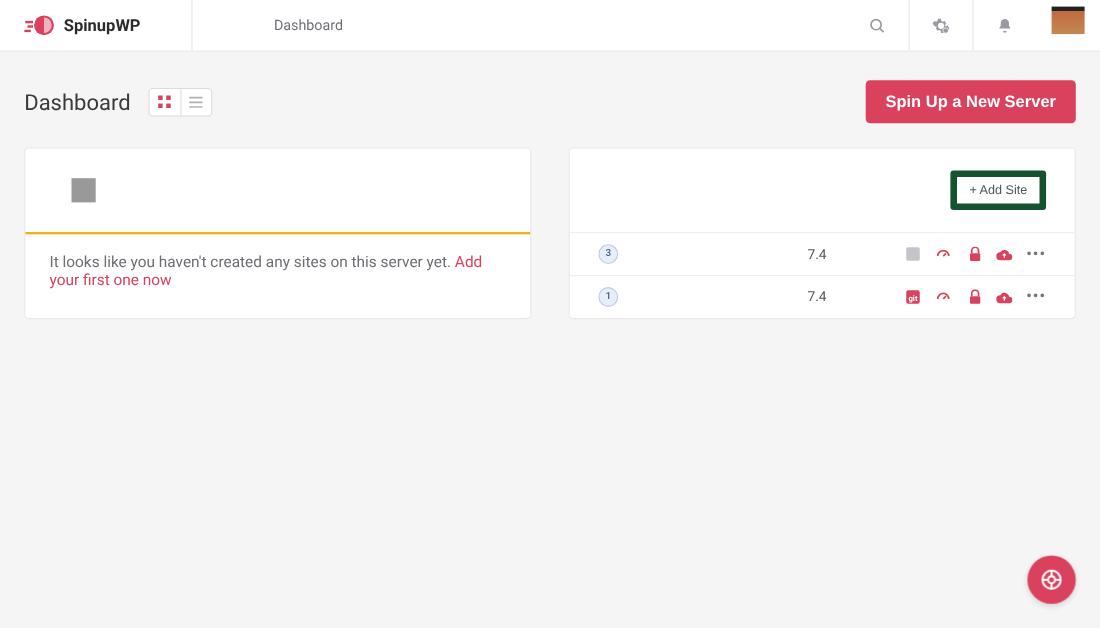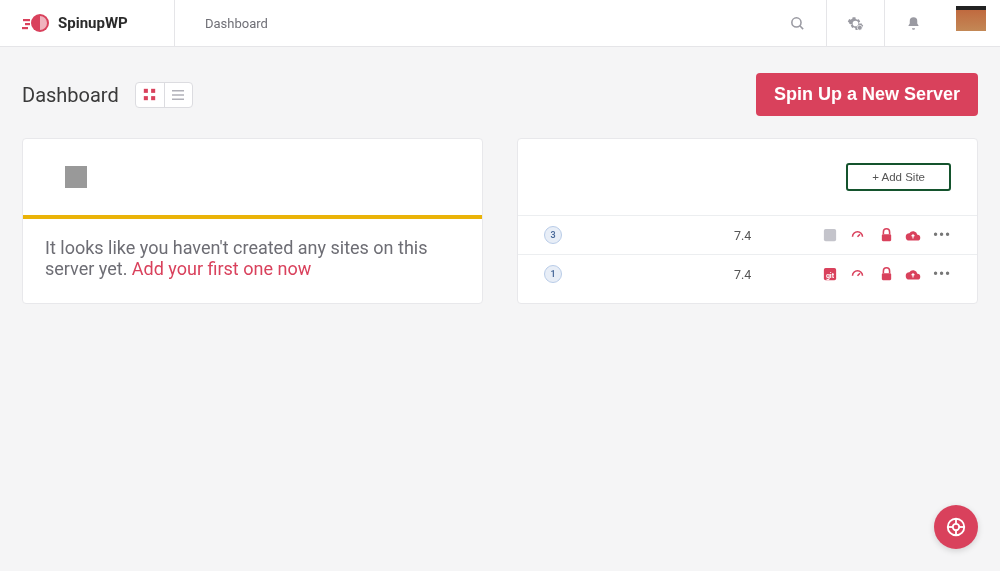--- a/index.html
+++ b/index.html
@@ -10,20 +10,21 @@
   height: 571px;
   overflow: hidden;
   color: #333;
 }
 .topbar {
   height: 47px;
   background: #fff;
   border-bottom: 1px solid #e5e5e8;
   display: flex;
   align-items: center;
+  gap: 44px;
 }
 .logo-section {
   width: 175px;
   height: 100%;
   display: flex;
   align-items: center;
   padding-left: 22px;
   border-right: 1px solid #e5e5e8;
 }
 .logo-mark {
@@ -102,21 +103,21 @@
   color: #b0b0b8;
 }
 .view-toggle-btn.active { color: #d9415c; }
 .view-toggle-btn + .view-toggle-btn { border-left: 1px solid #dcdce0; }
 .primary-btn {
   margin-left: auto;
   background: #d9415c;
   color: #fff;
   border: none;
   border-radius: 4px;
-  font-size: 18px;
+  font-size: 15px;
   font-weight: 600;
   padding: 11px 18px;
   cursor: pointer;
 }
 .cards {
   display: flex;
   gap: 34px;
   padding: 0 22px;
 }
 .card {
@@ -132,32 +133,32 @@
   align-items: center;
   padding: 0 26px;
 }
 .logo-placeholder {
   width: 22px;
   height: 22px;
   background: #999;
   margin-left: 16px;
 }
 .empty-msg {
-  border-top: 4px solid #eab308;
+  border-top: 2px solid #eab308;
   padding: 18px 22px 24px 22px;
-  font-size: 18px;
+  font-size: 14px;
   color: #6d6d74;
 }
 .empty-msg a { color: #d9415c; text-decoration: none; }
 .add-site {
   margin-left: auto;
   background: #fff;
-  border: 2px solid #14532d;
+  border: 6px solid #14532d;
   border-radius: 3px;
-  padding: 6px 24px;
+  padding: 6px 11px;
   font-size: 11.5px;
   color: #555;
   cursor: pointer;
 }
 .table-head {
   display: flex;
   padding: 12px 26px 10px 26px;
   border-top: 1px solid #eceef0;
   font-size: 10.5px;
   font-weight: 600;

